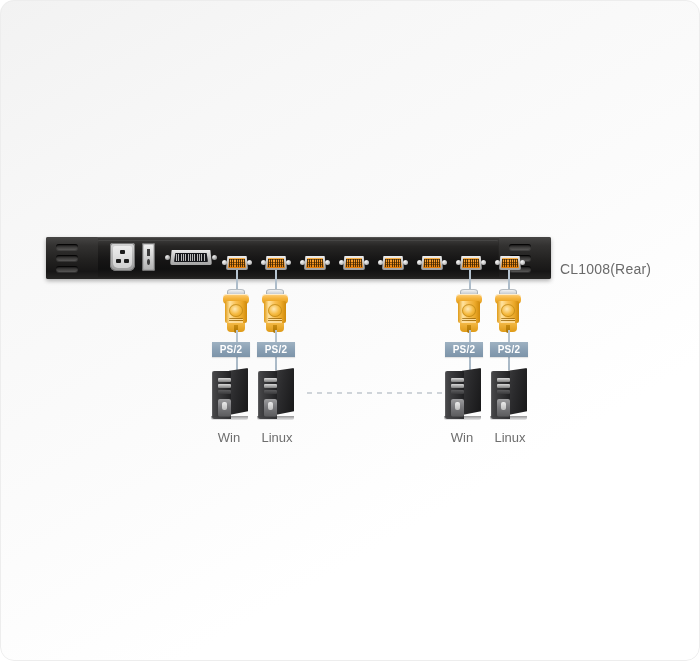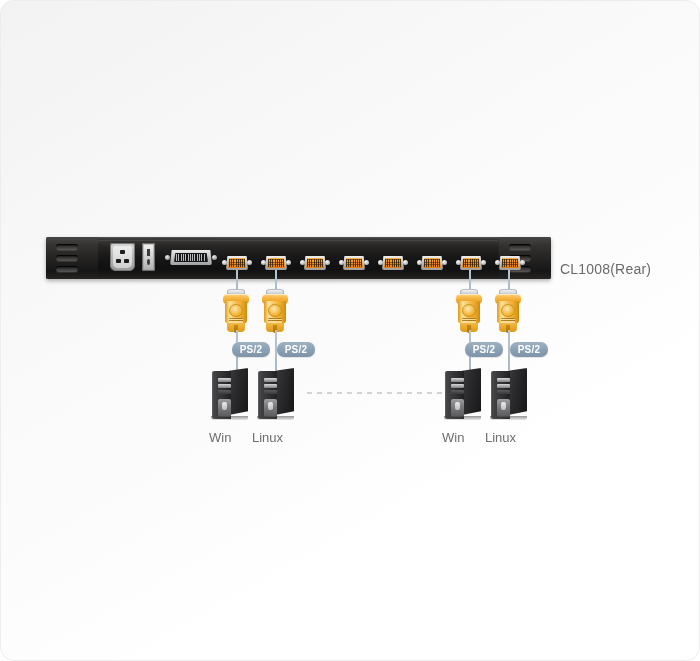--- a/index.html
+++ b/index.html
@@ -280,30 +280,29 @@
     width: 4px; height: 8px;
     background: linear-gradient(180deg, #c98c10 0%, #a87208 100%);
     border-radius: 0 0 2px 2px;
   }
 
   
   .ps2-badge {
     position: absolute;
     width: 38px;
     height: 15px;
-    border-radius: 7px;
+    border-radius: 0;
     background: linear-gradient(180deg, #9fb2c2 0%, #8aa0b4 52%, #7d94a9 100%);
     color: #ffffff;
     font-size: 10px;
     font-weight: bold;
     text-align: center;
     line-height: 15px;
     letter-spacing: 0.2px;
     box-shadow: 0 1px 1px rgba(0,0,0,0.10);
-    margin-left: 20px;
   }
 
   
   .tower {
     position: absolute;
     width: 40px;
     height: 52px;
   }
   .twr-side {
     position: absolute;
@@ -351,20 +350,21 @@
     width: 37px; height: 4px;
     background: linear-gradient(180deg, rgba(60,60,62,0.55), rgba(140,140,145,0.18));
     border-radius: 0 0 2px 2px;
     filter: blur(0.6px);
   }
 
   .node-label {
     position: absolute;
     font-size: 13px;
     color: #6e6e6e;
+    text-align: center;
     white-space: nowrap;
   }
 
   .dashed-link {
     position: absolute;
     left: 307px;
     top: 392px;
     width: 140px;
     height: 2px;
     background-image: repeating-linear-gradient(90deg, #cfd4d9 0 5px, transparent 5px 10px);

